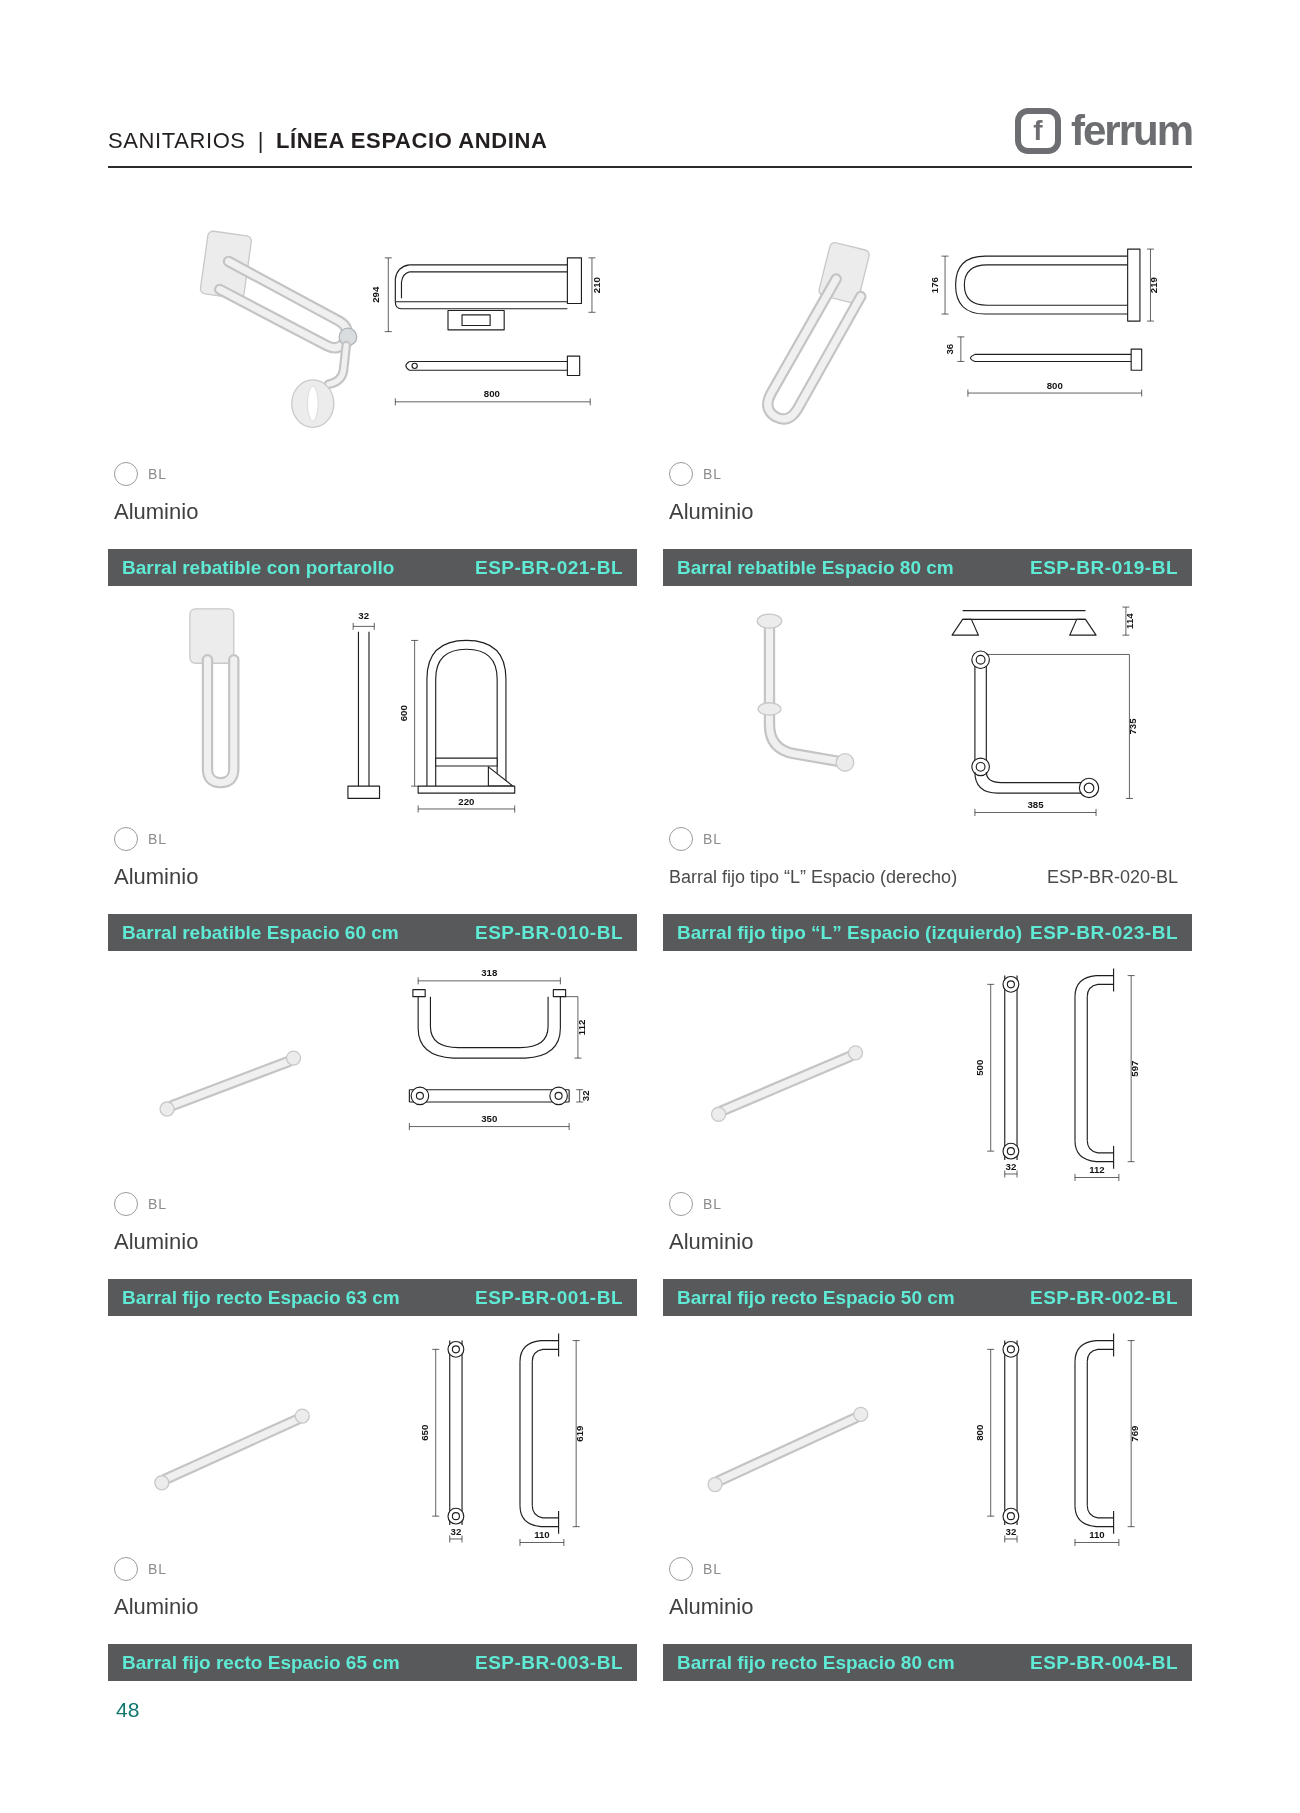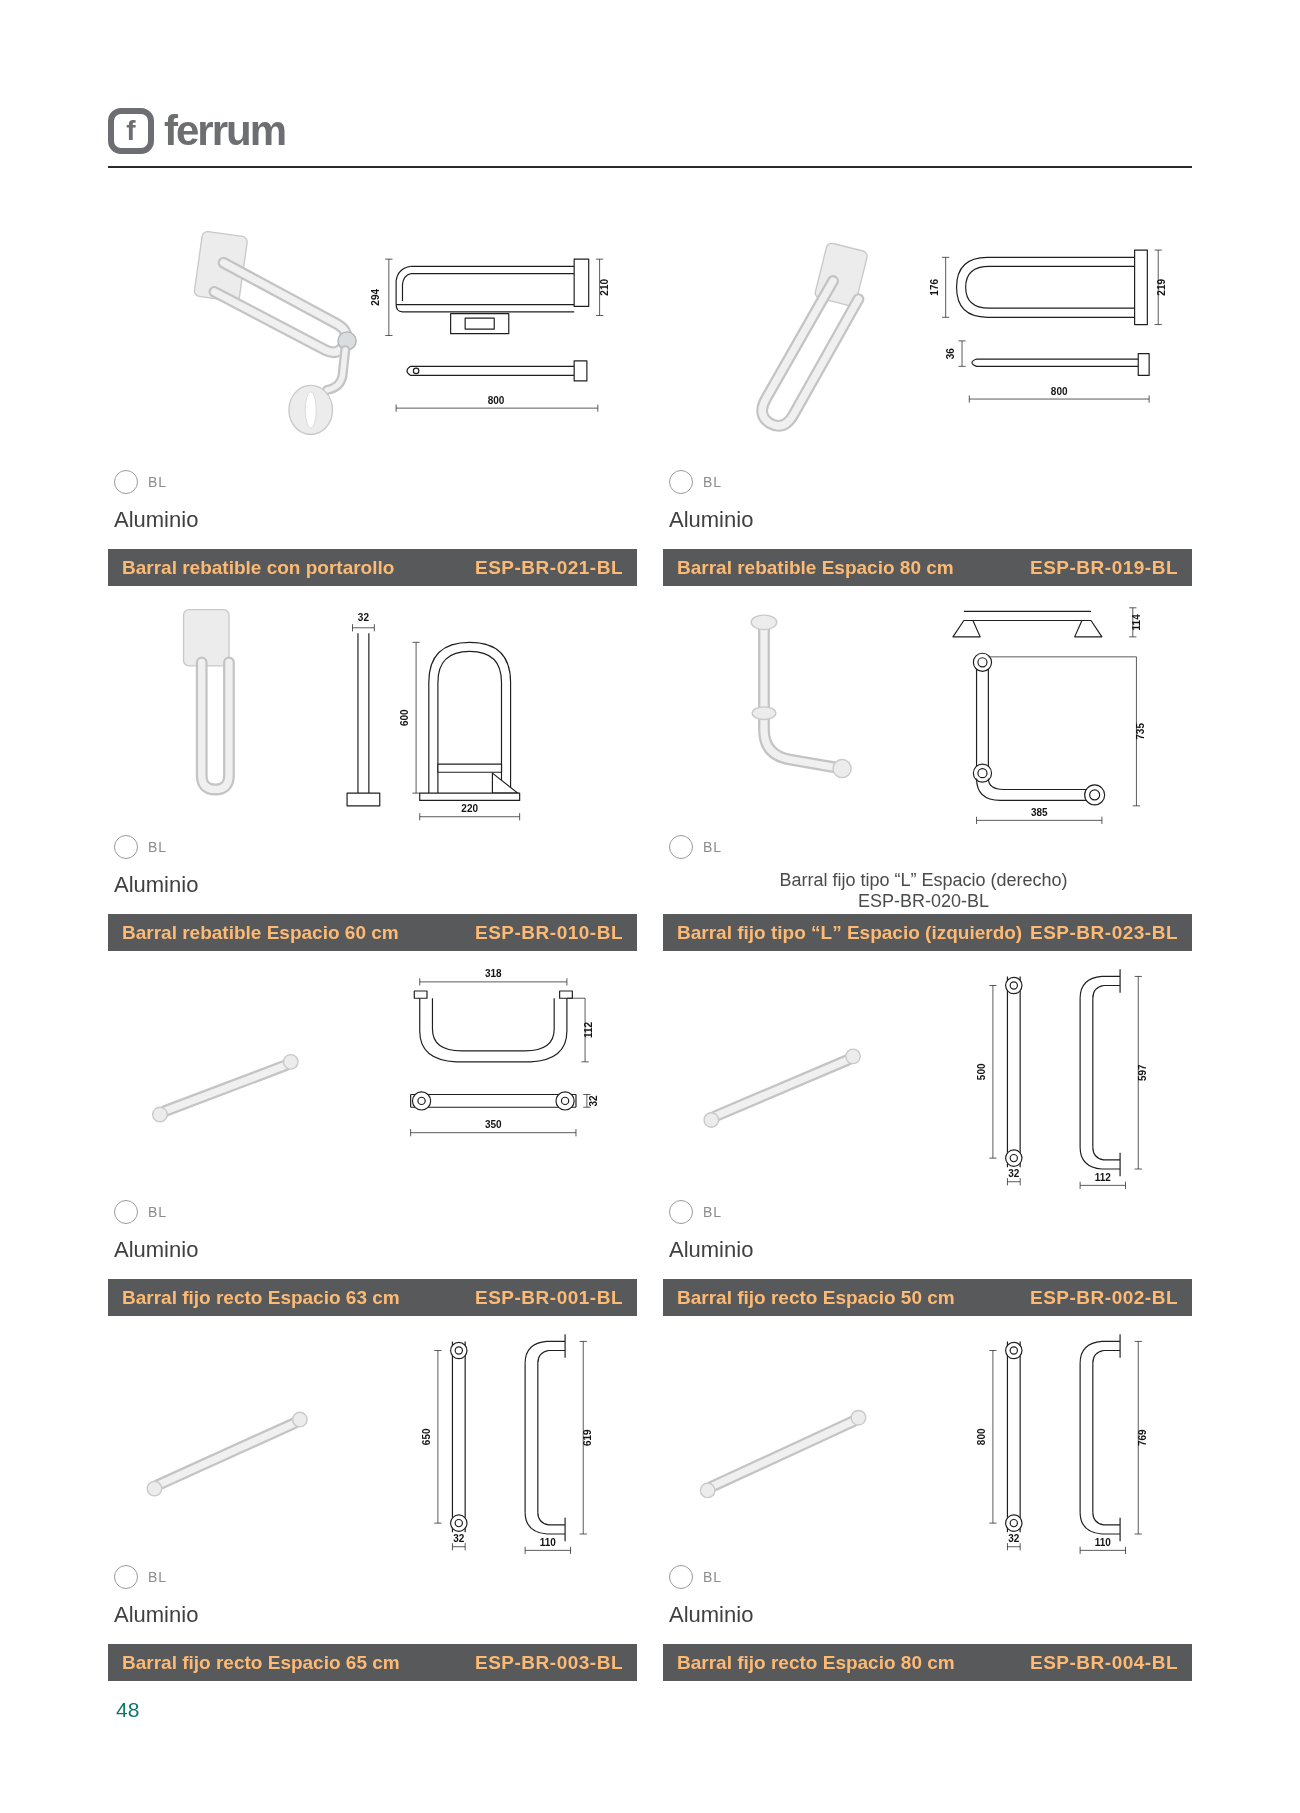--- a/index.html
+++ b/index.html
@@ -25,23 +25,23 @@
   .card { display:flex; flex-direction:column;gap:8px; }
   .images { flex:1; position:relative; }
   .images svg { position:absolute; inset:0; width:100%; height:100%; }
   .swatch-row { height:30px; display:flex; align-items:center; gap:10px; padding-left:6px; }
   .swatch-circle { width:24px; height:24px; border-radius:50%; border:1.5px solid #9b9b9b;
                    background:#fff; box-sizing:border-box; }
   .swatch-label { font-size:14px; color:#8c8c8c; letter-spacing:1px; }
   .finish-row { height:30px; display:flex; align-items:center; padding-left:6px;
                 font-size:22px; color:#404040; }
   .variant-row { height:30px; display:flex; align-items:center; justify-content:space-between;
-                 font-size:18px; color:#4a4b4d; padding:0 14px 0 6px;flex-direction:column; }
-  .titlebar { height:37px; background:#58595b; color:#fdba74; display:flex; align-items:center;
-              justify-content:space-between; padding:0 14px; font-size:19px; margin-top:6px; }
+                 font-size:18px; color:#4a4b4d; padding:0 14px 0 6px; }
+  .titlebar { height:37px; background:#58595b; color:#5eead4; display:flex; align-items:center;
+              justify-content:space-between; padding:0 14px; font-size:19px; margin-top:14px; }
   .titlebar .pname { font-weight:bold; }
   .titlebar .pcode { font-weight:bold; letter-spacing:.5px; }
 
   .pagenum { position:absolute; left:116px; top:1698px; font-size:21px; color:#0f766e; }
 
   
   .tech { stroke:#1f1f1f; stroke-width:1.3; fill:none; stroke-linejoin:round; }
   .techf { stroke:#1f1f1f; stroke-width:1.3; fill:#ffffff; stroke-linejoin:round; }
   .dim  { stroke:#1f1f1f; stroke-width:.8; fill:none; }
   .dimtxt { font-family:"Liberation Sans", sans-serif; font-size:11px; font-weight:bold; fill:#141414; }
@@ -49,20 +49,23 @@
   .tube-i { stroke:#f0f0f0; stroke-width:8; fill:none; stroke-linecap:round; stroke-linejoin:round; }
   .plate { fill:#ececec; stroke:#c9c9c9; stroke-width:1.5; }
   .knob  { fill:#d9dde0; stroke:#aeb4b8; stroke-width:1.5; }
 </style>
 </head>
 <body>
 
 <div class="page">
 
   <div class="header">
+    <div class="header-title">
+      <span>SANITARIOS</span><span class="sep">|</span><span class="bold">LÍNEA ESPACIO ANDINA</span>
+    </div>
     <div class="brand">
       <div class="brand-icon">f</div>
       <div class="brand-name">ferrum</div>
     </div>
   </div>
 
   <div class="grid">
 
     <div class="card">
       <div class="images">

